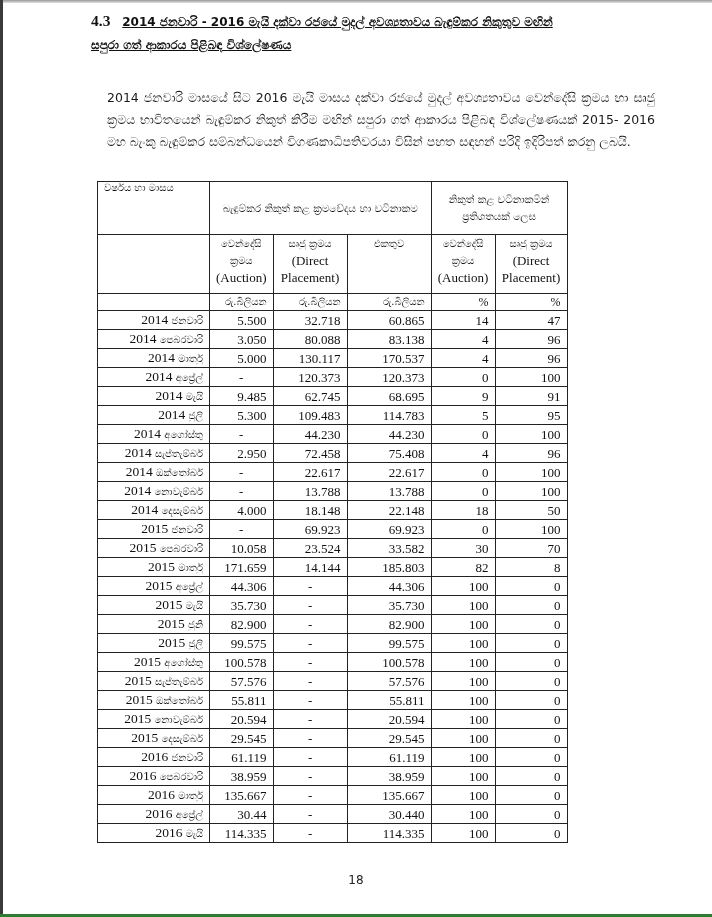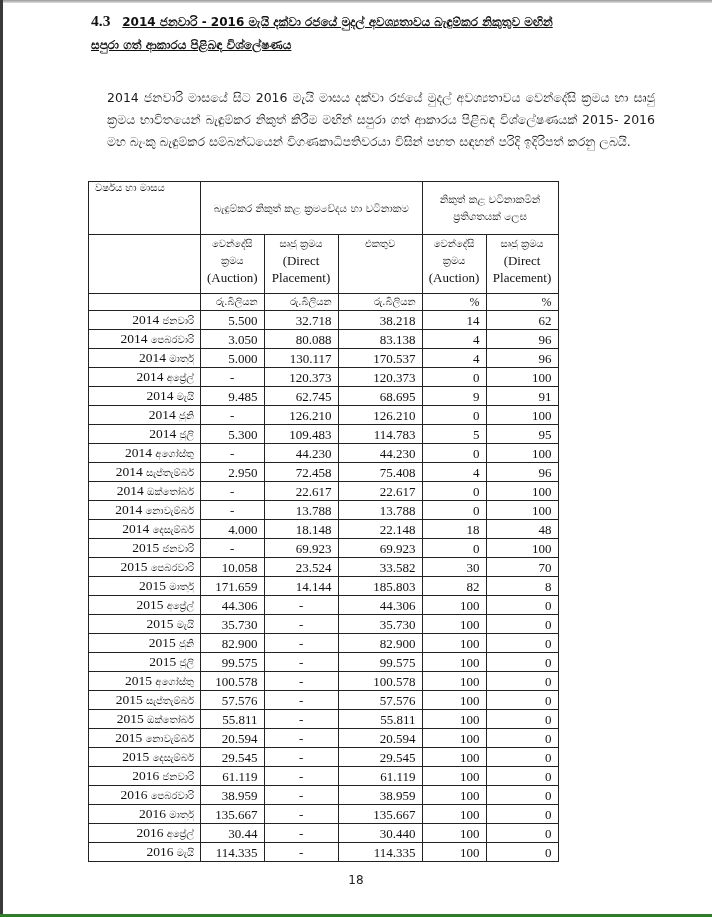--- a/index.html
+++ b/index.html
@@ -15,21 +15,21 @@
     font-size:15.5px; font-weight:bold; line-height:22px;
   }
   .heading .num { margin-right:8px; }
   .heading .title { text-decoration:underline; font-family:"DejaVu Sans", sans-serif; font-size:12px; font-weight:bold; }
   .para {
     position:absolute; left:107px; top:87px; width:548px;
     font-size:12.5px; line-height:22px; text-align:justify;
     font-family:"DejaVu Sans", sans-serif; color:#1a1a1a;
   }
   table.data {
-    position:absolute; left:88px; top:181px;
+    position:absolute; left:97px; top:181px;
     border-collapse:collapse; border:1.5px solid #111;
     font-size:13px;
   }
   table.data td, table.data th {
     border:1px solid #222; padding:0 6px; font-weight:normal;
   }
   .c0 { width:112px; } .c1 { width:59px; } .c2 { width:74px; } .c3 { width:84px; } .c4 { width:64px; } .c5 { width:72px; }
   th.corner { text-align:left; vertical-align:top; height:52px; font-family:"DejaVu Sans",sans-serif; font-size:10px; padding-top:3px; }
   th.group { text-align:center; vertical-align:middle; font-family:"DejaVu Sans",sans-serif; font-size:10.5px; line-height:17px; }
   th.sub { height:58px; text-align:center; vertical-align:top; padding-top:3px; font-size:13px; font-weight:bold; line-height:17px; }
@@ -97,23 +97,23 @@
         <th class="unit">රු.බිලියන</th>
         <th class="unit pct">%</th>
         <th class="unit pct">%</th>
       </tr>
   </thead>
   <tbody id="tbody">
       <tr>
         <td class="lbl"><span class="y">2014</span> <span class="m">ජනවාරි</span></td>
         <td class="r">5.500</td>
         <td class="r">32.718</td>
-        <td class="r">38.218</td>
+        <td class="r">60.865</td>
         <td class="pct4">14</td>
-        <td class="r">62</td>
+        <td class="r">47</td>
       </tr>
       <tr>
         <td class="lbl"><span class="y">2014</span> <span class="m">පෙබරවාරි</span></td>
         <td class="r">3.050</td>
         <td class="r">80.088</td>
         <td class="r">83.138</td>
         <td class="pct4">4</td>
         <td class="r">96</td>
       </tr>
       <tr>
@@ -134,28 +134,20 @@
       </tr>
       <tr>
         <td class="lbl"><span class="y">2014</span> <span class="m">මැයි</span></td>
         <td class="r">9.485</td>
         <td class="r">62.745</td>
         <td class="r">68.695</td>
         <td class="pct4">9</td>
         <td class="r">91</td>
       </tr>
       <tr>
-        <td class="lbl"><span class="y">2014</span> <span class="m">ජුනි</span></td>
-        <td class="ctr dash">-</td>
-        <td class="r">126.210</td>
-        <td class="r">126.210</td>
-        <td class="pct4">0</td>
-        <td class="r">100</td>
-      </tr>
-      <tr>
         <td class="lbl"><span class="y">2014</span> <span class="m">ජුලි</span></td>
         <td class="r">5.300</td>
         <td class="r">109.483</td>
         <td class="r">114.783</td>
         <td class="pct4">5</td>
         <td class="r">95</td>
       </tr>
       <tr>
         <td class="lbl"><span class="y">2014</span> <span class="m">අගෝස්තු</span></td>
         <td class="ctr dash">-</td>
@@ -187,21 +179,21 @@
         <td class="r">13.788</td>
         <td class="pct4">0</td>
         <td class="r">100</td>
       </tr>
       <tr>
         <td class="lbl"><span class="y">2014</span> <span class="m">දෙසැම්බර්</span></td>
         <td class="r">4.000</td>
         <td class="r">18.148</td>
         <td class="r">22.148</td>
         <td class="pct4">18</td>
-        <td class="r">48</td>
+        <td class="r">50</td>
       </tr>
       <tr>
         <td class="lbl"><span class="y">2015</span> <span class="m">ජනවාරි</span></td>
         <td class="ctr dash">-</td>
         <td class="r">69.923</td>
         <td class="r">69.923</td>
         <td class="pct4">0</td>
         <td class="r">100</td>
       </tr>
       <tr>

